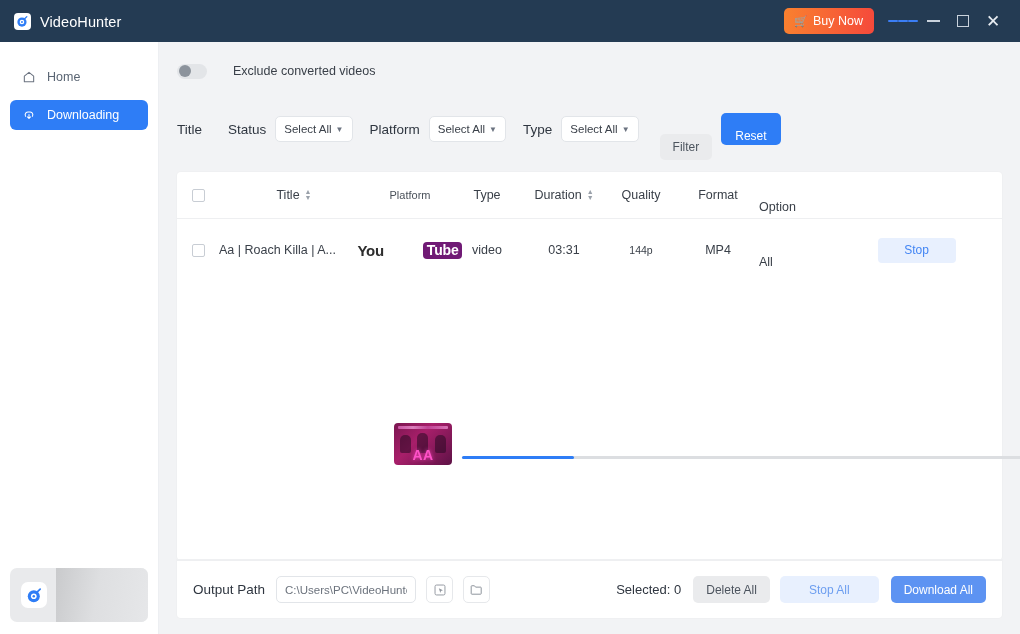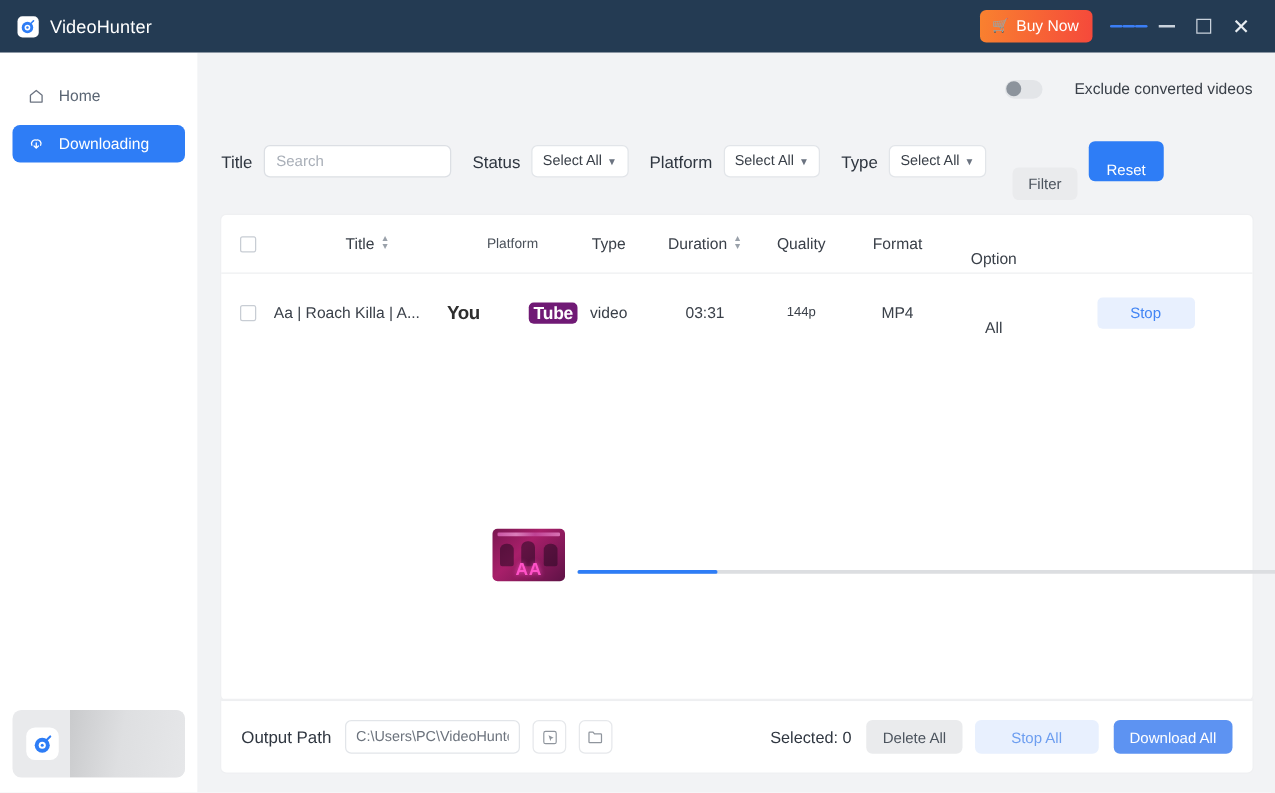--- a/index.html
+++ b/index.html
@@ -70,21 +70,21 @@
   }
   .promo-strip {
     position:absolute; left: 46px; top:0; bottom:0; right:0;
     background: linear-gradient(100deg, #C9CACC 0%, #DEDFE1 45%, #E6E7E9 100%);
   }
 
   
   .main { flex: 1; min-width: 0; display: flex; flex-direction: column; background:#F2F3F5; }
 
   .toolbar { padding: 16px 18px 0 18px; }
-  .toggle-row { display: flex; align-items: center; gap: 26px; height: 26px; justify-content: flex-end; }
+  .toggle-row { display: flex; align-items: center; gap: 26px; height: 26px; }
   .switch {
     width: 30px; height: 15px; border-radius: 8px; background:#E3E5E8;
     position: relative; cursor: pointer; flex: 0 0 30px;
   }
   .switch .knob {
     position:absolute; top:1.5px; left:1.5px; width:12px; height:12px;
     border-radius:50%; background:#8C939C;
   }
   .toggle-label { font-size: 12.5px; color: #3A4049; }
 
@@ -135,21 +135,21 @@
   .sorter i { font-style:normal; font-size: 7px; color:#9AA1AA; line-height: 6px; }
 
   
   .c-check  { width: 42px; display:flex; justify-content:center; flex:0 0 42px; }
   .c-title  { width: 150px; flex: 0 0 150px; display:flex; justify-content:center; }
   .c-plat   { width: 82px;  flex: 0 0 82px;  display:flex; justify-content:center; }
   .c-type   { width: 72px;  flex: 0 0 72px;  display:flex; justify-content:center; }
   .c-dur    { width: 82px;  flex: 0 0 82px;  display:flex; justify-content:center; }
   .c-qual   { width: 72px;  flex: 0 0 72px;  display:flex; justify-content:center; }
   .c-fmt    { width: 82px;  flex: 0 0 82px;  display:flex; justify-content:center; }
-  .c-opt    { width: 72px;  flex: 0 0 72px;  display:flex; justify-content:center;margin-top:24px; }
+  .c-opt    { width: 72px;  flex: 0 0 72px;  display:flex; justify-content:flex-start;margin-top:24px; }
   .c-act    { flex: 1; display:flex; justify-content:center; }
 
   .hdr-platform { font-size: 11px; color:#4A515A; }
 
   .tbody { flex:1; min-height:0; position: relative; }
   .row { height: 62px; display:flex; align-items:center; position: relative; font-size: 12.5px; color:#3A4049; }
   .thumb {
     width: 58px; height: 42px; border-radius: 4px; overflow:hidden; flex:0 0 58px;
     background: linear-gradient(135deg,#7A1650 0%, #A81F6A 40%, #5E1246 100%);
     position: relative;
@@ -307,21 +307,20 @@
       <div class="toolbar">
         <div class="toggle-row">
           <div class="switch">
             <span class="knob"></span>
           </div>
           <span class="toggle-label">Exclude converted videos</span>
         </div>
 
         <div class="filter-row">
           <span class="f-label">Title</span>
-          <input class="search-input" type="text" placeholder="Search" style="">
 
           <span class="f-label gap-l">Status</span>
           <div class="sel">
             <span>Select All</span>
             <span class="caret">▼</span>
           </div>
 
           <span class="f-label gap-l">Platform</span>
           <div class="sel">
             <span>Select All</span>

